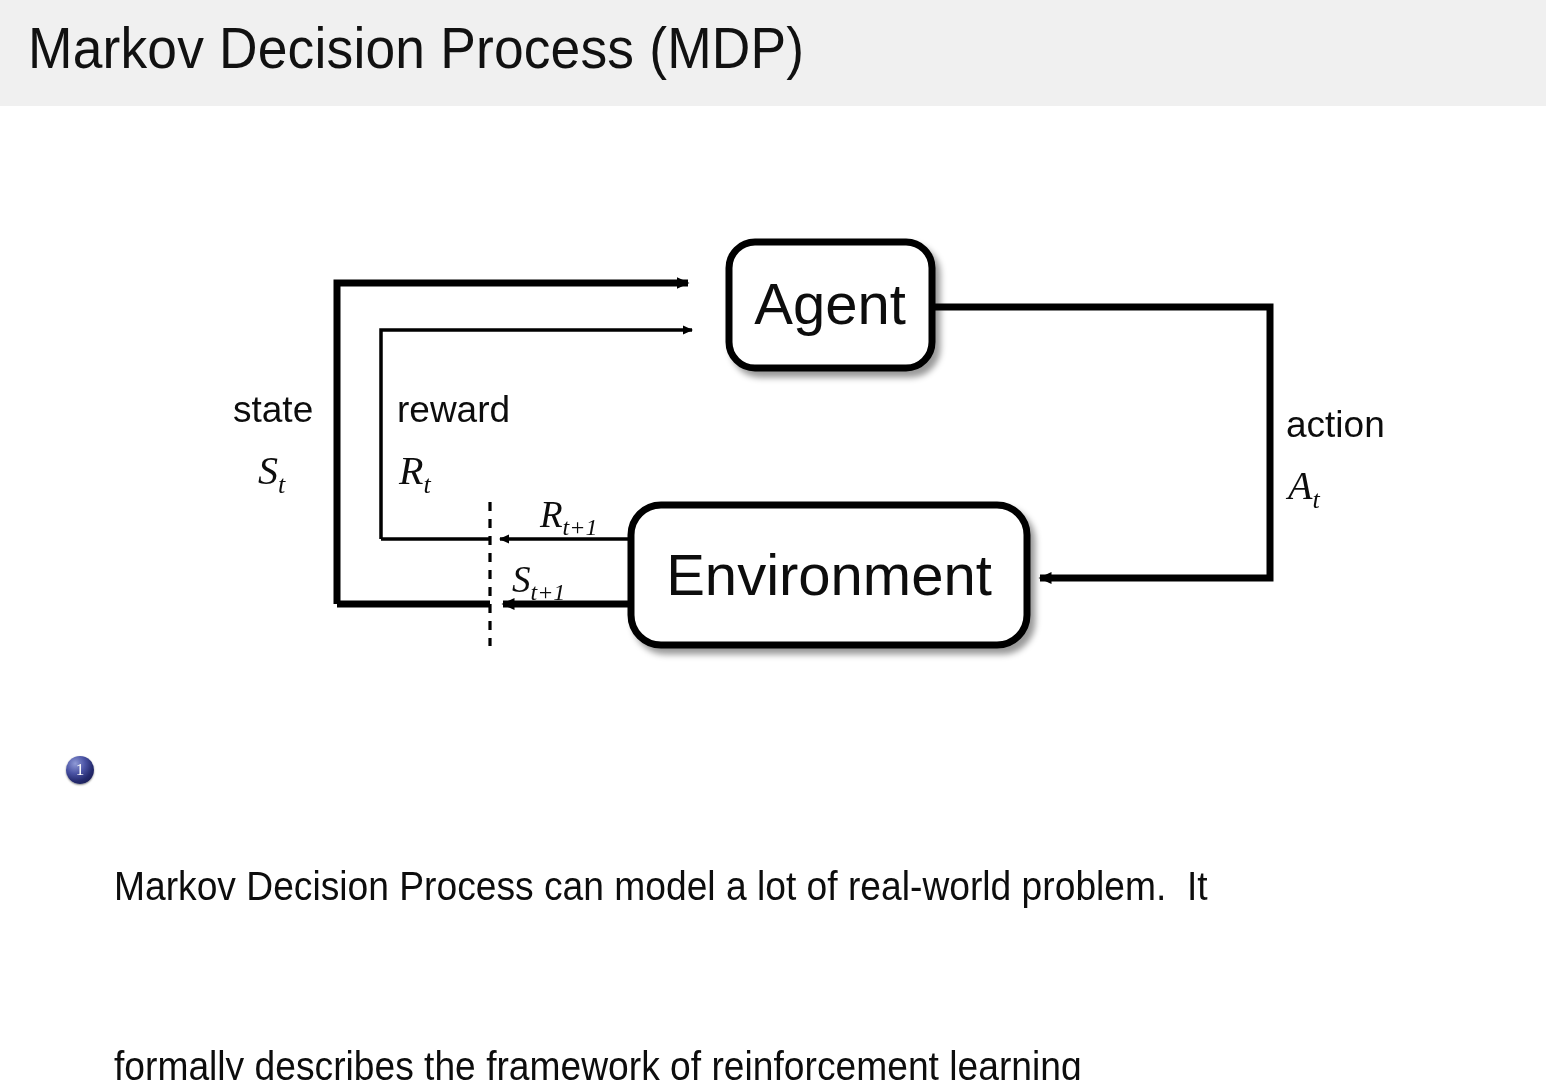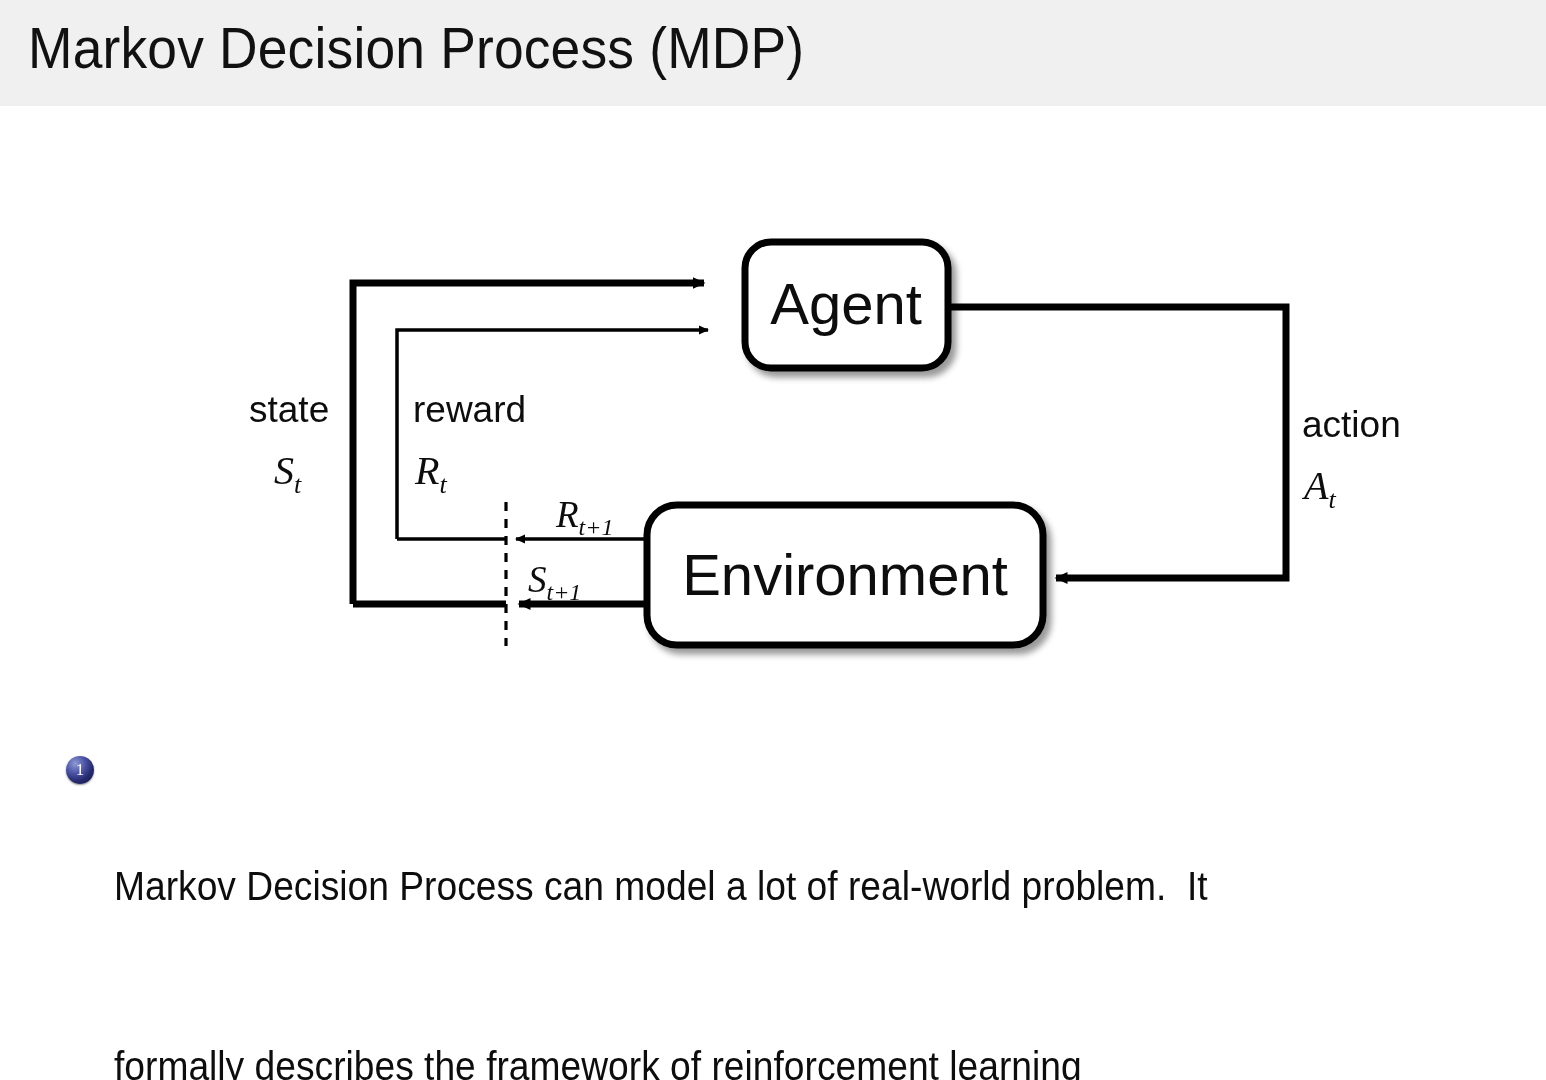--- a/index.html
+++ b/index.html
@@ -34,21 +34,21 @@
     letter-spacing: 0.2px;
     color: #111111;
     white-space: nowrap;
     transform: scaleX(0.92);
     transform-origin: left top;
   }
 
   
   #mdp-diagram {
     position: absolute;
-    left: 16px;
+    left: 0;
     top: 106px;
     width: 1406px;
     height: 610px;
   }
   #mdp-diagram svg { display: block; }
 
   
   #bullet-list {
     position: absolute;
     left: 0;

